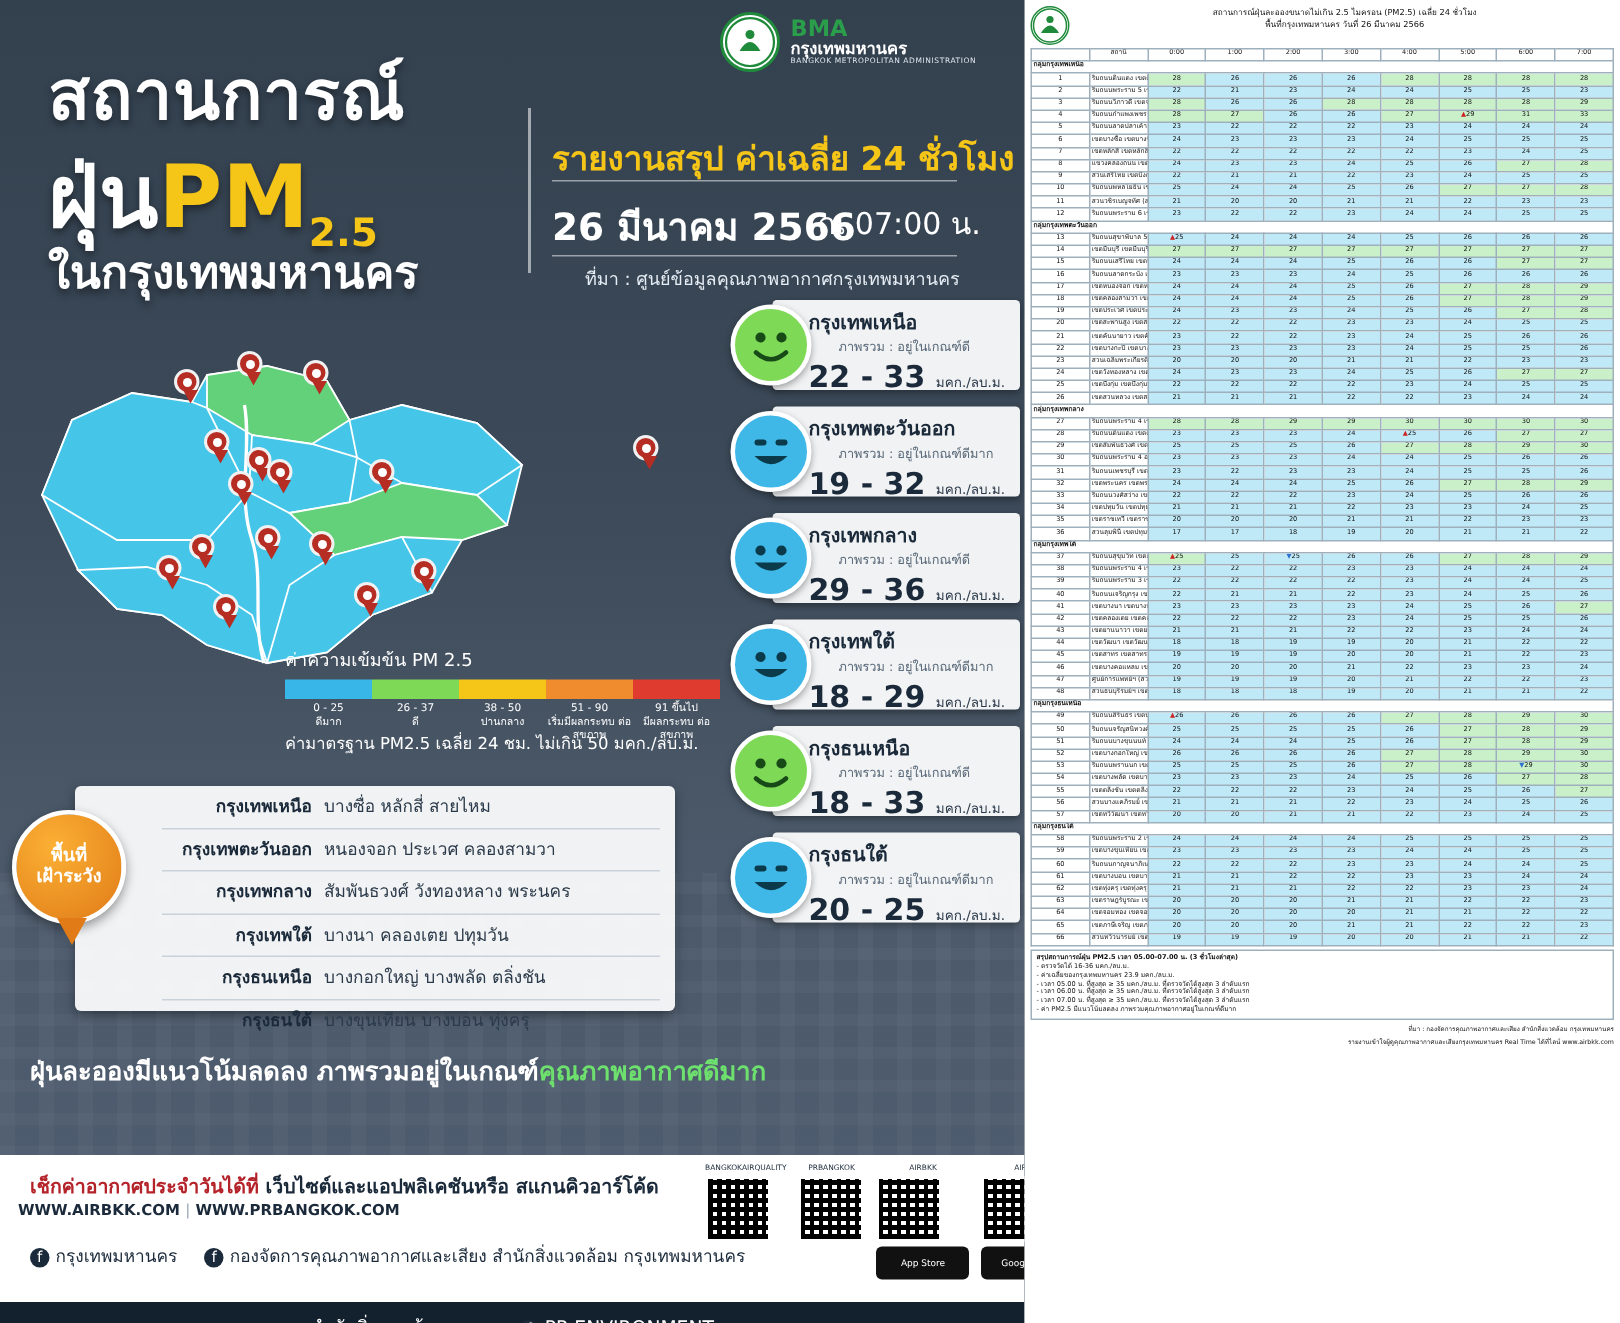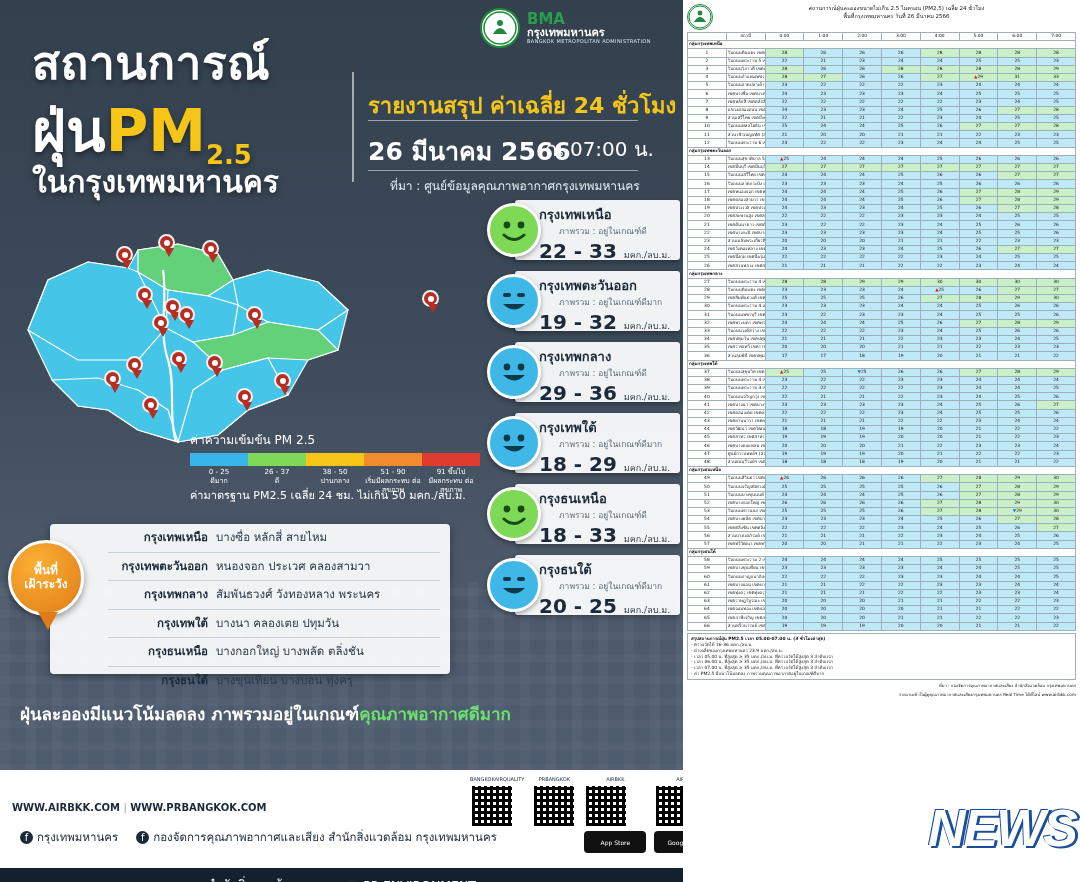--- a/index.html
+++ b/index.html
@@ -480,20 +480,24 @@
         <span>เฝ้าระวัง</span>
       </div>
       <div class="pointer"></div>
     </div>
 
     <div class="trend">
       <span>ฝุ่นละอองมีแนวโน้มลดลง ภาพรวมอยู่ในเกณฑ์</span><span class="g">คุณภาพอากาศดีมาก</span>
     </div>
 
     <div class="footer">
+      <div class="f1">
+        <span>เช็กค่าอากาศประจำวันได้ที่</span>
+        <span class="bk">เว็บไซต์และแอปพลิเคชันหรือ สแกนคิวอาร์โค้ด</span>
+      </div>
       <div class="f2">
         <span>WWW.AIRBKK.COM</span>
         <span class="sep">|</span>
         <span>WWW.PRBANGKOK.COM</span>
       </div>
       <div class="f3">
         <span><span class="fbicon">f</span><span>กรุงเทพมหานคร</span></span>
         <span><span class="fbicon">f</span><span>กองจัดการคุณภาพอากาศและเสียง สำนักสิ่งแวดล้อม กรุงเทพมหานคร</span></span>
       </div>
       <div class="qrs">
@@ -1373,17 +1377,14 @@
       <div>- ค่าเฉลี่ยของกรุงเทพมหานคร 23.9 มคก./ลบ.ม.</div>
       <div>- เวลา 05.00 น. ที่สูงสุด ≥ 35 มคก./ลบ.ม. ที่ตรวจวัดได้สูงสุด 3 ลำดับแรก</div>
       <div>- เวลา 06.00 น. ที่สูงสุด ≥ 35 มคก./ลบ.ม. ที่ตรวจวัดได้สูงสุด 3 ลำดับแรก</div>
       <div>- เวลา 07.00 น. ที่สูงสุด ≥ 35 มคก./ลบ.ม. ที่ตรวจวัดได้สูงสุด 3 ลำดับแรก</div>
       <div>- ค่า PM2.5 มีแนวโน้มลดลง ภาพรวมคุณภาพอากาศอยู่ในเกณฑ์ดีมาก</div>
     </div>
     <div class="foot-note">ที่มา : กองจัดการคุณภาพอากาศและเสียง สำนักสิ่งแวดล้อม กรุงเทพมหานคร</div>
     <div class="foot-note">รายงานเข้าใจผู้ดูคุณภาพอากาศและเสียงกรุงเทพมหานคร Real Time ได้ที่ไลน์ www.airbkk.com</div>
   </div>
 
-  <div class="newslogo">
-    <span class="n1">NEWS</span>
-  </div>
 
 </div>
 
 </body></html>

